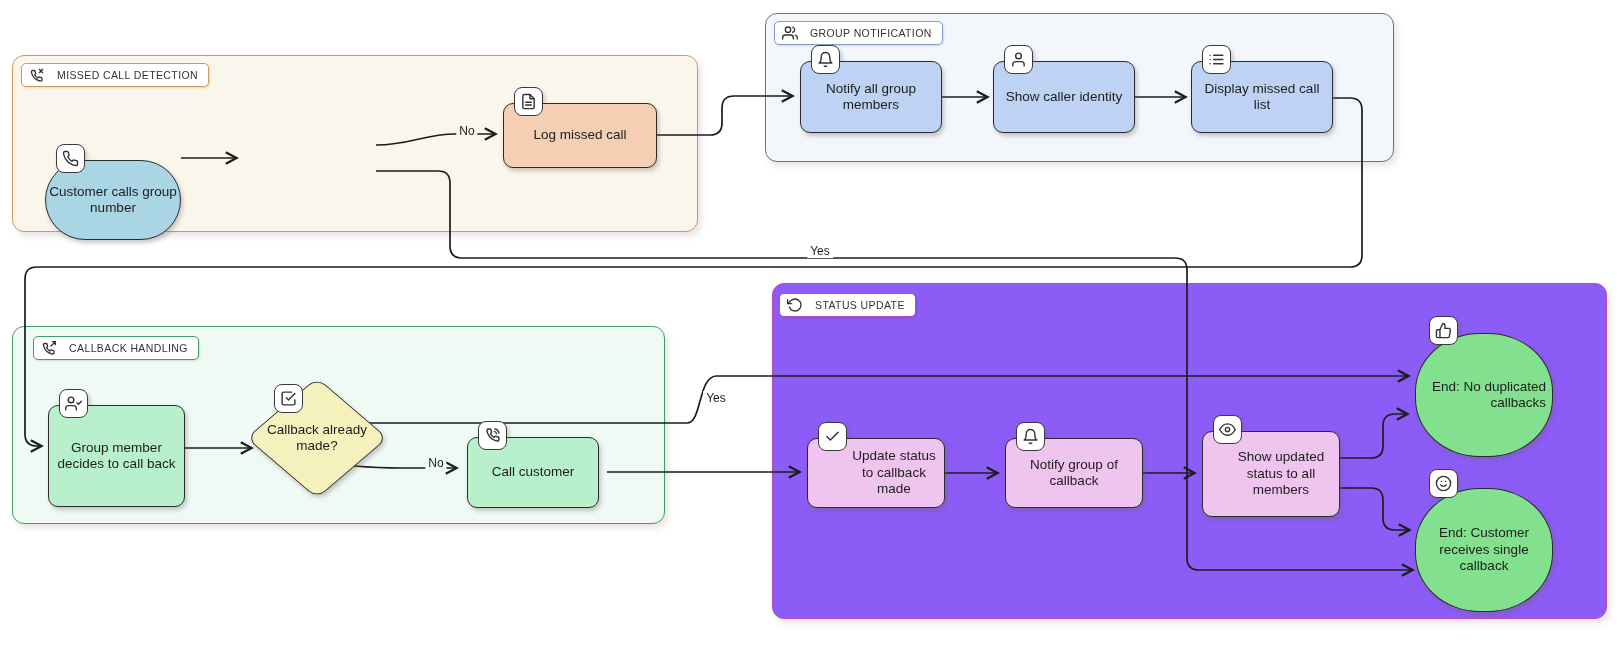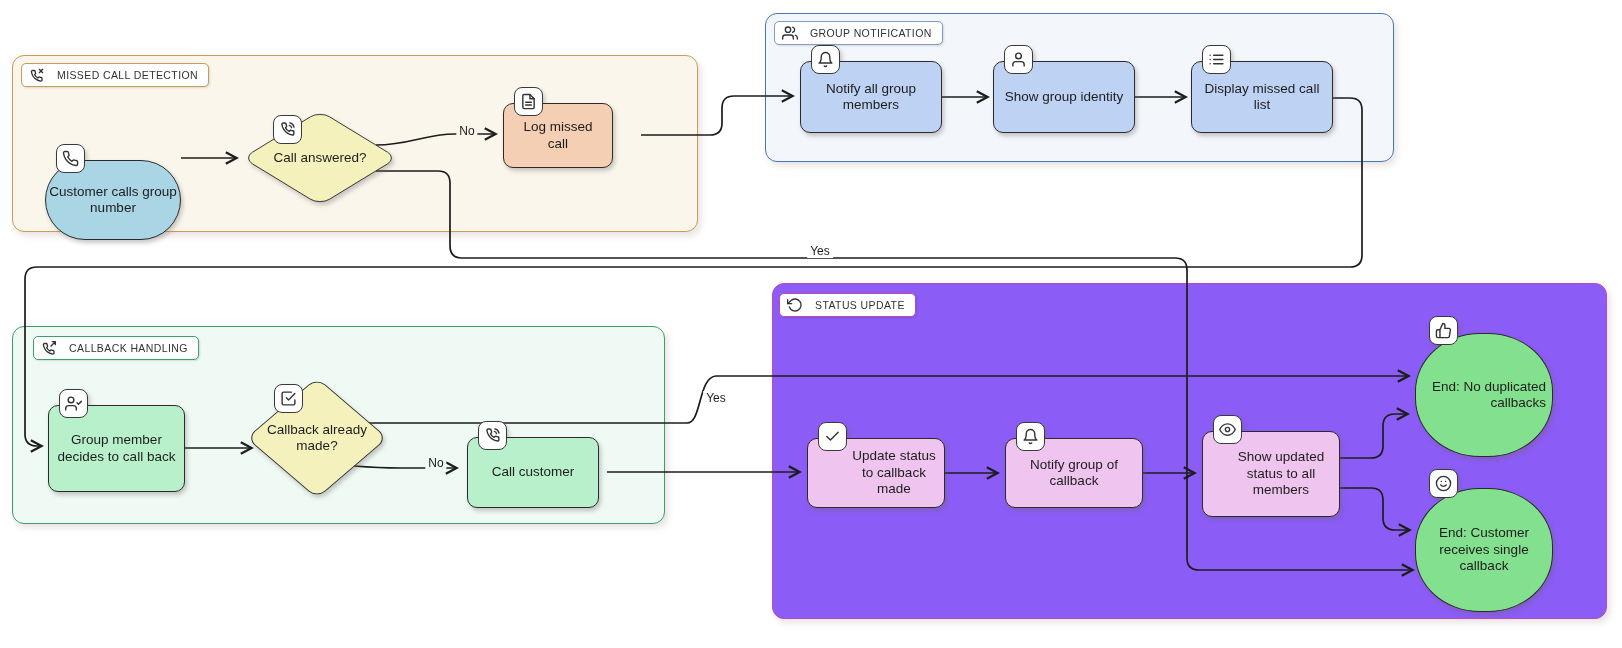--- a/index.html
+++ b/index.html
@@ -192,31 +192,22 @@
 
   <div class="node stadium" style="left:45px;top:118px;width:136px;height:80px;background:#a9d5e5;margin-top:42px;">
     <div class="badge">
         <svg class="bicon">
           <use href="#i-phone"></use>
         </svg>
       </div>
     <div>Customer calls group number</div>
   </div>
 
-  <div class="dcontainer" style="left:243px;top:111px;width:154px;height:94px;">
-    <div class="dshape" id="d1"></div>
-    <div class="badge" style="left:30px;top:4px;">
-        <svg class="bicon">
-          <use href="#i-phone-wave"></use>
-        </svg>
-      </div>
-    <div class="dlabel">Call answered?</div>
-  </div>
-
-  <div class="node box" style="left:503px;top:103px;width:110px;height:65px;background:#f4cfb3;">
+
+  <div class="node box" style="left:503px;top:103px;width:154px;height:65px;background:#f4cfb3;">
     <div class="badge">
         <svg class="bicon">
           <use href="#i-doc"></use>
         </svg>
       </div>
     <div>Log missed call</div>
   </div>
 
   <div class="node box" style="left:800px;top:61px;width:142px;height:72px;background:#bed3f3;">
     <div class="badge">
@@ -226,33 +217,33 @@
       </div>
     <div>Notify all group members</div>
   </div>
 
   <div class="node box" style="left:993px;top:61px;width:142px;height:72px;background:#bed3f3;">
     <div class="badge">
         <svg class="bicon">
           <use href="#i-person"></use>
         </svg>
       </div>
-    <div>Show group identity</div>
+    <div>Show caller identity</div>
   </div>
 
   <div class="node box" style="left:1191px;top:61px;width:142px;height:72px;background:#bed3f3;">
     <div class="badge">
         <svg class="bicon">
           <use href="#i-list"></use>
         </svg>
       </div>
     <div>Display missed call list</div>
   </div>
 
-  <div class="node box" style="left:48px;top:405px;width:137px;height:87px;background:#b9f0cc;justify-content:center;">
+  <div class="node box" style="left:48px;top:405px;width:137px;height:102px;background:#b9f0cc;justify-content:center;">
     <div class="badge">
         <svg class="bicon">
           <use href="#i-person-check"></use>
         </svg>
       </div>
     <div>Group member decides to call back</div>
   </div>
 
   <div class="dcontainer" style="left:247px;top:378px;width:140px;height:120px;">
     <div class="dshape" id="d2"></div>

